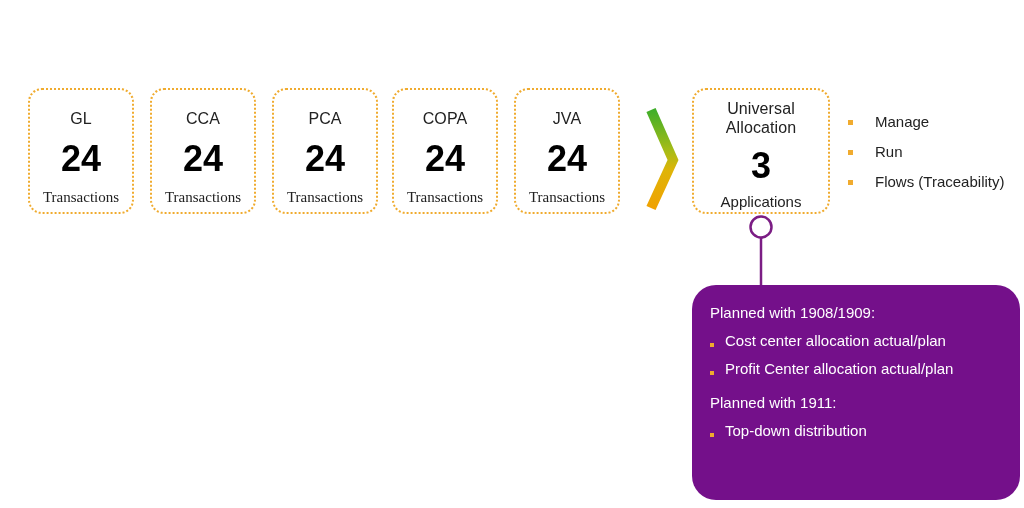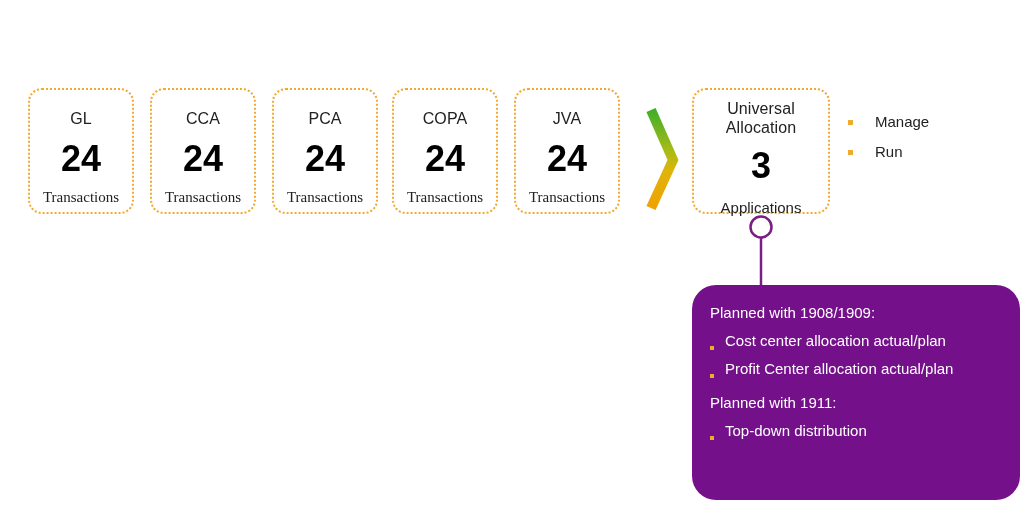--- a/index.html
+++ b/index.html
@@ -62,21 +62,21 @@
 
   
   .ua-card {
     left: 692px;
     top: 88px;
     width: 138px;
     height: 126px;
     padding-top: 9px;
   }
   .ua-card .card-number { margin-top: 14px; }
-  .ua-card .card-label  { margin-top: 18px; text-align: center; }
+  .ua-card .card-label  { margin-top: 12px; text-align: center; }
 
   
   .chevron {
     position: absolute;
     left: 645px;
     top: 108px;
     width: 46px;
     height: 104px;
   }
 
@@ -129,21 +129,21 @@
     padding: 14px 16px 10px 18px;
   }
   .callout-heading {
     font-size: 15px;
     line-height: 19px;
     color: #ffffff;
     margin: 4px 0 2px 0;
   }
   .callout-item {
     display: flex;
-    align-items: flex-end;
+    align-items: center;
     margin: 9px 0 0 0;
   }
   .callout-bullet {
     width: 4px;
     height: 4px;
     background: #F0AB2E;
     margin-top: 8px;
     margin-right: 11px;
     flex: none;
   }
@@ -210,20 +210,24 @@
 
 <div class="cap-list">
   <div class="cap-item">
     <span class="cap-bullet"></span>
     <span class="cap-text">Manage</span>
   </div>
   <div class="cap-item">
     <span class="cap-bullet"></span>
     <span class="cap-text">Run</span>
   </div>
+  <div class="cap-item">
+    <span class="cap-bullet"></span>
+    <span class="cap-text">Flows (Traceability)</span>
+  </div>
 </div>
 
 <div class="connector">
   <svg width="44" height="76" viewBox="0 0 44 76" xmlns="http://www.w3.org/2000/svg">
     <circle cx="21" cy="13" r="10.5" fill="#ffffff" stroke="#7B1D84" stroke-width="2.5"></circle>
     <line x1="21" y1="24" x2="21" y2="76" stroke="#7B1D84" stroke-width="2.5"></line>
   </svg>
 </div>
 
 <div class="callout">

